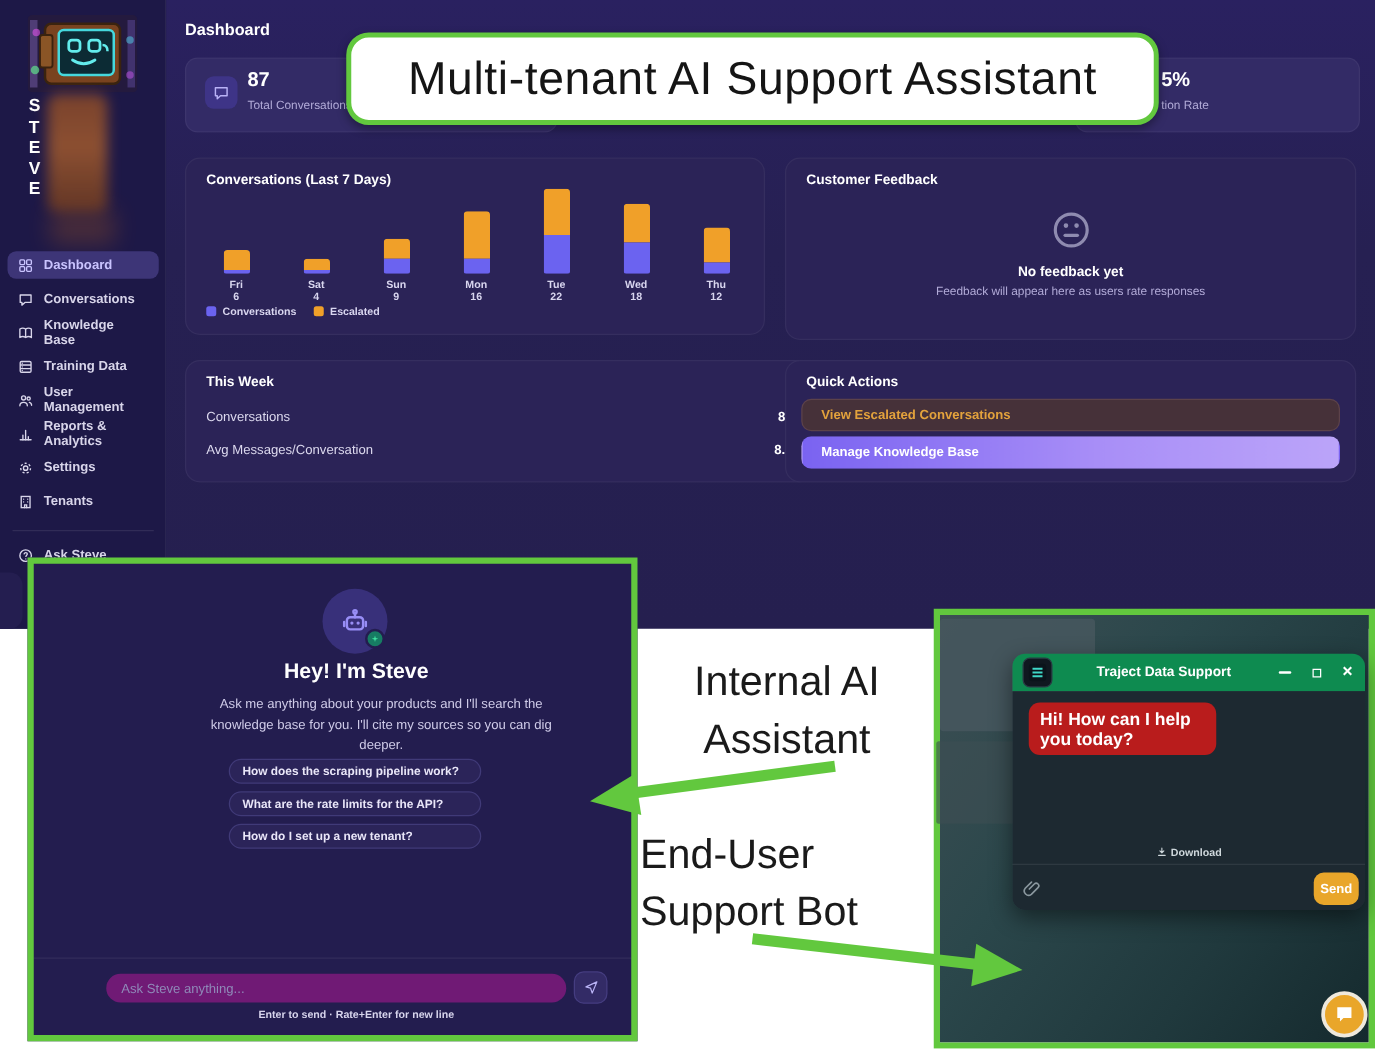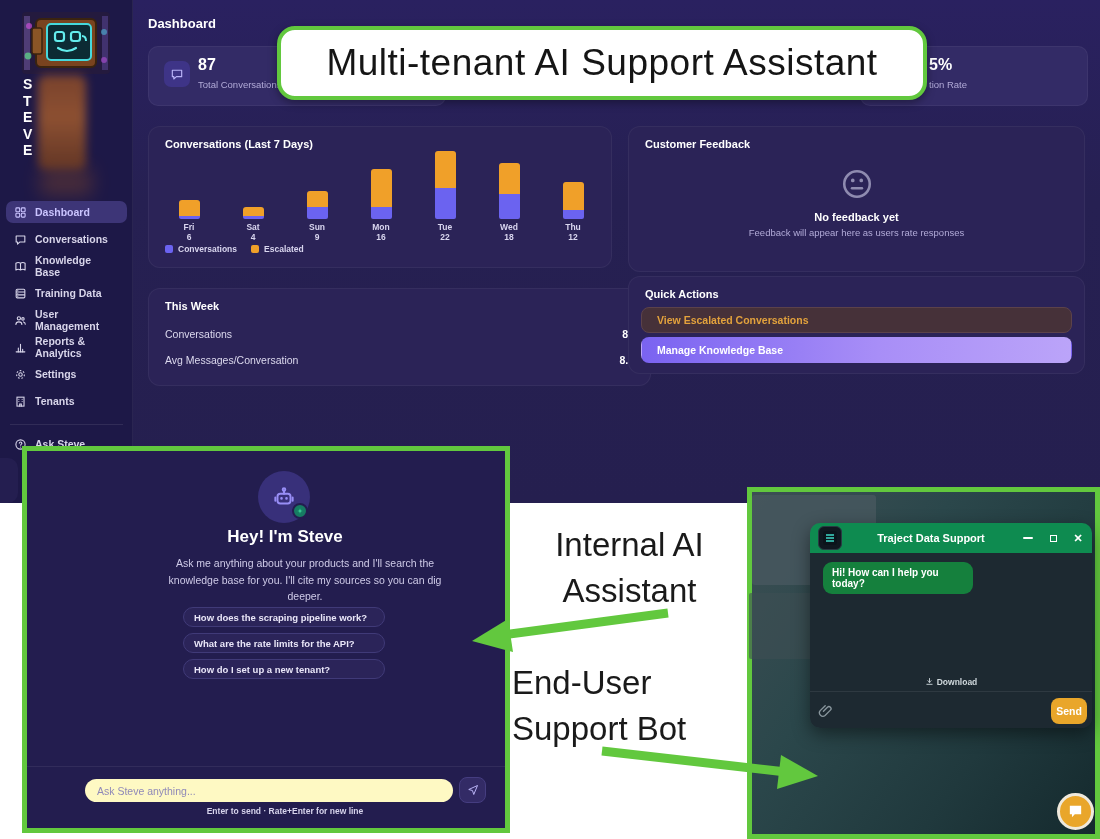--- a/index.html
+++ b/index.html
@@ -31,21 +31,21 @@
   .stat-value{position:absolute;left:49px;top:9px;color:#fff;font-size:16px;font-weight:700;}
   .stat-label{position:absolute;left:49px;top:32px;color:#b2abd8;font-size:9.5px;}
   .stat-card.second .stat-value{left:68px;}
   .stat-card.second .stat-label{left:68px;}
 
   .panel{position:absolute;background:#2b2357;border-radius:12px;border:1px solid rgba(255,255,255,.05);}
   .panel-title{position:absolute;left:16px;top:11px;color:#fff;font-size:11px;font-weight:700;}
   #chart-panel{left:148px;top:126px;width:464px;height:142px;}
   #feedback-panel{left:628px;top:126px;width:457px;height:146px;}
   #week-panel{left:148px;top:288px;width:503px;height:98px;}
-  #qa-panel{left:628px;top:276px;width:457px;height:98px;}
+  #qa-panel{left:628px;top:288px;width:457px;height:98px;}
 
   
   #bars{position:absolute;left:18px;top:14px;width:428px;height:78px;display:flex;justify-content:space-between;align-items:flex-end;}
   .bar-group{position:relative;width:44px;height:100%;display:flex;align-items:flex-end;justify-content:center;}
   .bar-stack{width:21px;display:flex;flex-direction:column;border-radius:3px 3px 2px 2px;overflow:hidden;}
   .bar-label{position:absolute;top:100%;left:0;right:0;margin-top:3px;text-align:center;font-size:8.5px;font-weight:700;color:#d9d6ef;line-height:10px;}
   #chart-legend{position:absolute;left:16px;top:117px;display:flex;gap:14px;color:#d9d6ef;font-size:8.5px;font-weight:700;align-items:center;}
   .legend-item{display:flex;align-items:center;gap:5px;}
   .legend-item .dot{width:8px;height:8px;border-radius:2px;display:inline-block;}
 
@@ -79,41 +79,41 @@
   #steve-frame{left:22px;top:446px;width:488px;height:387px;background:#231d4f;}
   #support-frame{left:747px;top:487px;width:353px;height:352px;background:linear-gradient(125deg,#3d4f54 0%,#2b474b 35%,#20393d 70%,#152a2e 100%);}
   .bot-avatar{position:absolute;left:258px;top:471px;width:52px;height:52px;border-radius:50%;background:#38307a;display:flex;align-items:center;justify-content:center;color:#988ef6;z-index:21;}
   .bot-avatar svg{width:26px;height:26px;}
   .bot-badge{position:absolute;left:292px;top:503px;width:16px;height:16px;border-radius:50%;background:#177c63;border:2px solid #231d4f;z-index:22;display:flex;align-items:center;justify-content:center;color:#3fe0a0;font-size:8px;}
   .steve-h{position:absolute;left:75px;top:527px;width:420px;text-align:center;color:#fff;font-size:17px;font-weight:700;z-index:21;}
   .steve-desc{position:absolute;left:135px;top:555px;width:300px;text-align:center;color:#cfcbe8;font-size:10.5px;font-weight:400;line-height:16.5px;z-index:21;margin-left:20px;}
   #sug-list{position:absolute;left:183px;top:607px;width:202px;display:flex;flex-direction:column;gap:6px;z-index:21;}
   .sug{height:20px;border-radius:10px;background:#2b2459;border:1px solid #403a78;color:#e9e6f8;font-size:9.5px;font-weight:700;display:flex;align-items:center;padding:0 10px;}
   .steve-divider{position:absolute;left:27px;top:766px;width:478px;height:1px;background:rgba(255,255,255,.07);z-index:21;}
-  .steve-input{position:absolute;left:85px;top:779px;width:368px;height:23px;border-radius:12px;background:#fef9c3;color:#8f89b8;font-size:10.5px;display:flex;align-items:center;padding:0 12px;z-index:21;}
+  .steve-input{position:absolute;left:85px;top:779px;width:368px;height:23px;border-radius:12px;background:#701a75;color:#8f89b8;font-size:10.5px;display:flex;align-items:center;padding:0 12px;z-index:21;}
   .steve-send{position:absolute;left:459px;top:777px;width:27px;height:26px;border-radius:8px;background:#332b66;border:1px solid #453d80;color:#b9b3f5;display:flex;align-items:center;justify-content:center;z-index:21;}
   .steve-send svg{width:12px;height:12px;}
   .steve-hint{position:absolute;left:75px;top:806px;width:420px;text-align:center;color:#d7d4ec;font-size:8.5px;font-weight:700;z-index:21;}
 
   
   .site-block1{position:absolute;left:752px;top:495px;width:124px;height:90px;background:#47575e;opacity:.85;border-radius:3px;z-index:21;}
   .site-block2{position:absolute;left:749px;top:593px;width:112px;height:66px;background:#3d4e54;opacity:.6;border-radius:2px;z-index:21;}
 
   
   .chat-win{position:absolute;left:810px;top:523px;width:282px;height:205px;z-index:22;border-radius:10px;box-shadow:0 6px 18px rgba(0,0,0,.45);}
   .chat-head{position:absolute;left:0;top:0;right:0;height:30px;background:#0e8b50;border-radius:10px 10px 0 0;display:flex;align-items:center;}
   .chat-logo{position:absolute;left:8px;top:3px;width:24px;height:24px;border-radius:6px;background:#101820;border:1px solid #2a3a44;display:flex;align-items:center;justify-content:center;}
   .chat-title{position:absolute;left:40px;right:80px;text-align:center;color:#fff;font-size:11px;font-weight:700;}
   .win-controls{position:absolute;right:8px;top:0;height:30px;display:flex;align-items:center;gap:13px;}
   .wc{display:flex;align-items:center;justify-content:center;width:12px;height:12px;color:#fff;}
   .wc-min{width:10px;height:2px;background:#fff;border-radius:1px;}
   .wc-max{width:7px;height:7px;border:1.5px solid #fff;}
   .wc-close{font-size:11px;font-weight:700;line-height:1;color:#fff;}
   .chat-body{position:absolute;left:0;top:30px;right:0;bottom:0;background:#1d2931;border-radius:0 0 10px 10px;}
-  .chat-msg{position:absolute;left:13px;top:9px;max-width:150px;background:#15803d;border-radius:9px;color:#fff;font-size:10px;font-weight:700;padding:5px 9px;}
+  .chat-msg{position:absolute;left:13px;top:9px;max-width:150px;background:#b91c1c;border-radius:9px;color:#fff;font-size:14px;font-weight:700;padding:5px 9px;}
   .chat-dl{position:absolute;left:0;right:0;top:124px;text-align:center;color:#cfd8dc;font-size:8.5px;font-weight:700;}
   .chat-dl svg{width:9px;height:9px;vertical-align:-1px;margin-right:3px;}
   .chat-inrow-sep{position:absolute;left:0;right:0;top:138px;height:1px;background:rgba(255,255,255,.08);}
   .clip{position:absolute;left:8px;top:148px;width:16px;height:20px;color:#8a979e;}
   .chat-input{position:absolute;left:28px;top:145px;width:208px;height:26px;background:#fff;border-radius:13px;color:#9aa5ad;font-size:10.5px;display:flex;align-items:center;padding:0 12px;}
   .chat-send{position:absolute;right:5px;top:145px;width:36px;height:26px;background:#e9a62a;border-radius:8px;color:#fff;font-size:10.5px;font-weight:700;display:flex;align-items:center;justify-content:center;}
   .float-bubble{position:absolute;left:1057px;top:793px;width:37px;height:37px;border-radius:50%;background:#e9a62a;border:3px solid #efe9dc;z-index:23;display:flex;align-items:center;justify-content:center;color:#fff;}
   .float-bubble svg{width:17px;height:17px;}
 
   .edge-chip{position:absolute;left:0px;top:458px;width:18px;height:45px;background:#241e50;border-radius:0 10px 10px 0;z-index:15;}

